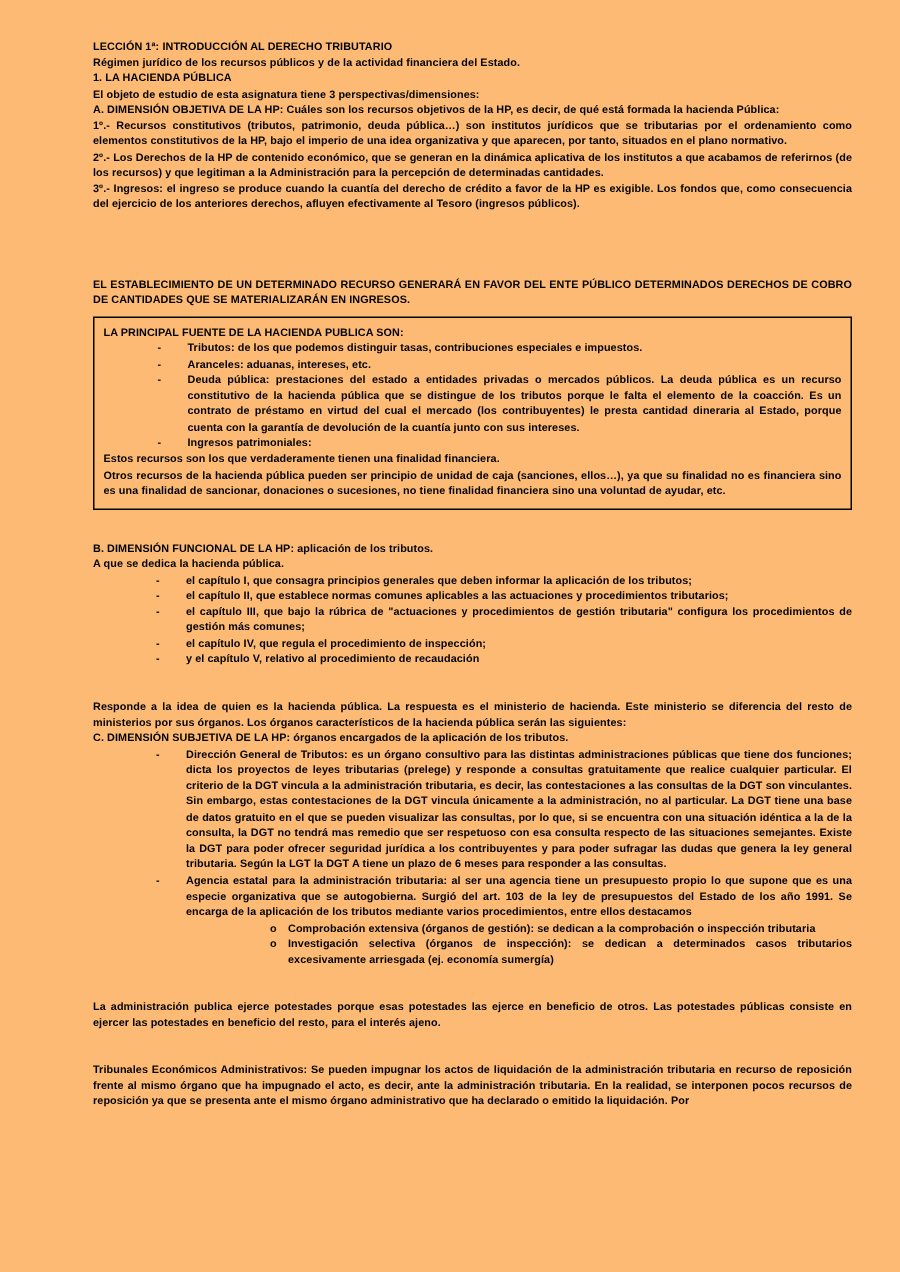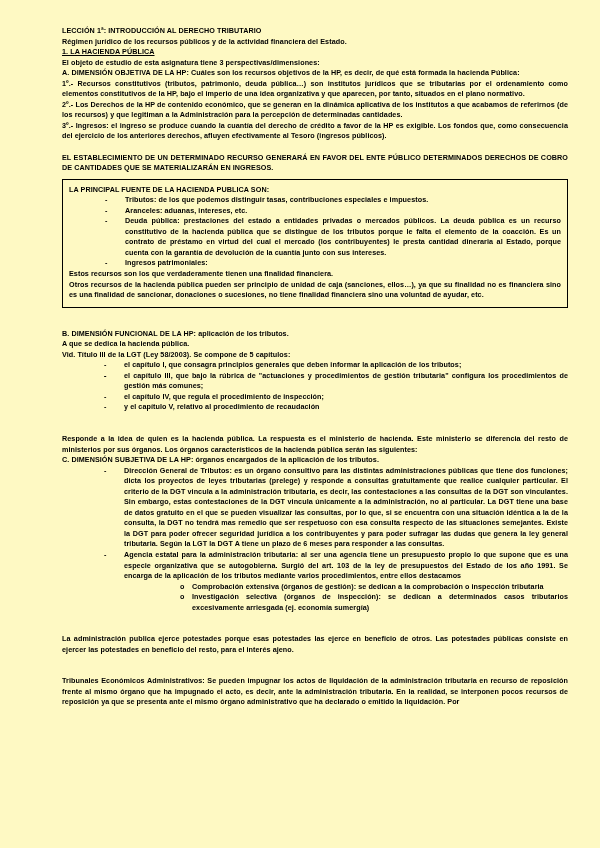--- a/index.html
+++ b/index.html
@@ -7,40 +7,40 @@
     padding: 0;
     background: #ffffff;
   }
   body {
     font-family: "Liberation Sans", sans-serif;
     color: #000000;
   }
   .page {
     width: 600px;
     height: 848px;
-    background: #fef9c3;
+    background: #fdba74;
     position: relative;
     box-sizing: border-box;
     padding: 26px 32px 10px 62px;
     overflow: hidden;
   }
   .doc {
     width: 506px;
     font-size: 7.2px;
     line-height: 10.55px;
     text-align: justify;
     font-weight: bold;
     letter-spacing: 0.01em;
   }
   .p {
     margin: 0 0 0 0;
     text-align: justify;
   }
   .p-left { text-align: left; }
-  .u { text-decoration: underline; }
+  .u { }
   .spacer { height: 10.5px; }
   .spacer-sm { height: 5px; }
 
   
   .blist {
     margin: 0;
     padding: 0;
     list-style: none;
   }
   .bitem {
@@ -75,20 +75,21 @@
     width: 506px;
     padding: 5px 6px 6px 6px;
     margin: 0;
   }
   .framebox .bitem { padding-left: 56px; }
   .framebox .bitem > .dash { left: 36px; }
 
   .caps {
     text-align: justify;
     font-weight: bold;
+    margin-top: 32px;
   }
 </style>
 </head>
 <body>
 
 <div class="page">
   <div class="doc">
 
     <div class="p p-left">LECCIÓN 1ª: INTRODUCCIÓN AL DERECHO TRIBUTARIO</div>
     <div class="p p-left">Régimen jurídico de los recursos públicos y de la actividad financiera del Estado.</div>
@@ -127,29 +128,29 @@
       </div>
       <div class="p">Estos recursos son los que verdaderamente tienen una finalidad financiera.</div>
       <div class="p">Otros recursos de la hacienda pública pueden ser principio de unidad de caja (sanciones, ellos…), ya que su finalidad no es financiera sino es una finalidad de sancionar, donaciones o sucesiones, no tiene finalidad financiera sino una voluntad de ayudar, etc.</div>
     </div>
 
     <div class="spacer"></div>
     <div class="spacer"></div>
 
     <div class="p p-left">B. DIMENSIÓN FUNCIONAL DE LA HP: aplicación de los tributos.</div>
     <div class="p p-left">A que se dedica la hacienda pública.</div>
-    <div class="p p-left">Vid. Título III de la LGT (Ley 58/2003). Se compone de 5 capítulos:</div>
 
     <div class="blist">
       <div class="bitem">
         <span class="dash">-</span>
         <span>el capítulo I, que consagra principios generales que deben informar la aplicación de los tributos;</span>
       </div>
       <div class="bitem">
         <span class="dash">-</span>
+        <span>el capítulo II, que establece normas comunes aplicables a las actuaciones y procedimientos tributarios;</span>
       </div>
       <div class="bitem">
         <span class="dash">-</span>
         <span>el capítulo III, que bajo la rúbrica de "actuaciones y procedimientos de gestión tributaria" configura los procedimientos de gestión más comunes;</span>
       </div>
       <div class="bitem">
         <span class="dash">-</span>
         <span>el capítulo IV, que regula el procedimiento de inspección;</span>
       </div>
       <div class="bitem">

